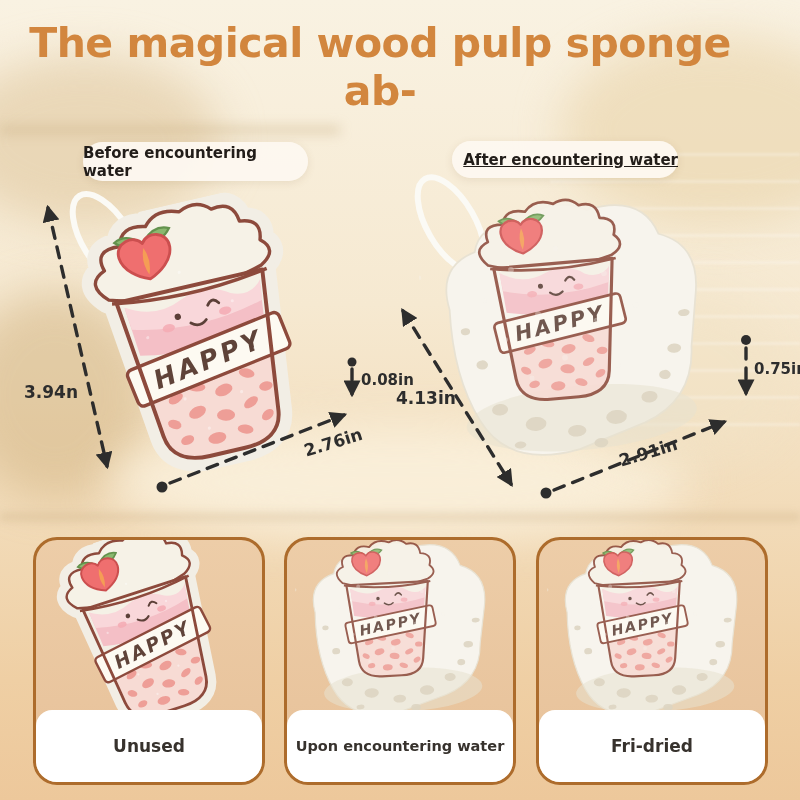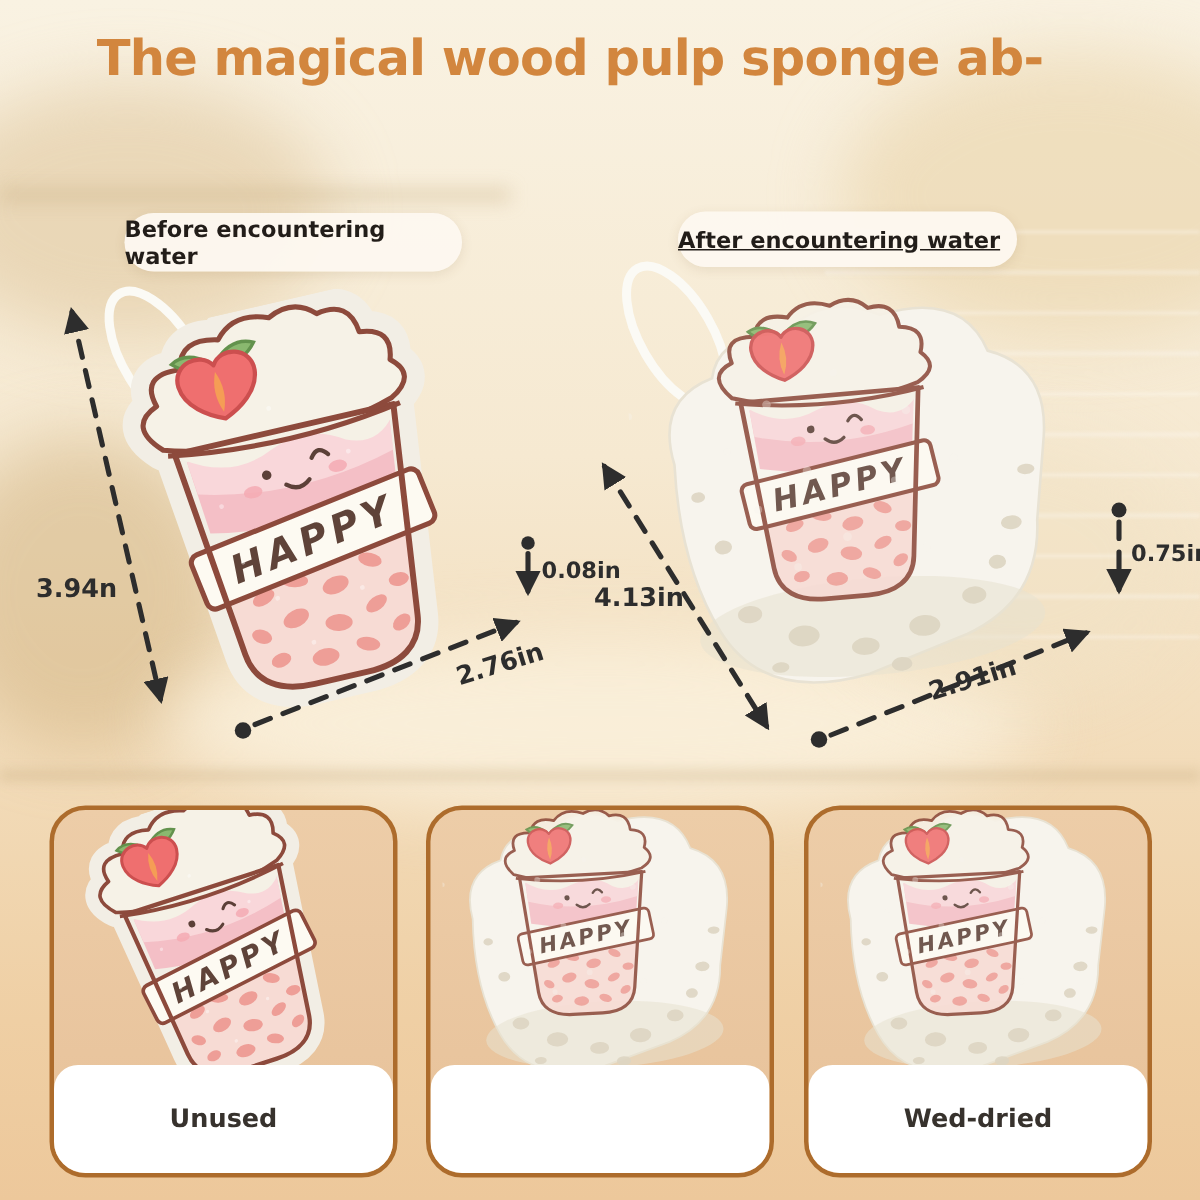--- a/index.html
+++ b/index.html
@@ -10,24 +10,24 @@
   }
   .bg-blob{position:absolute;border-radius:50%;filter:blur(22px);pointer-events:none;}
   .bg-line{position:absolute;pointer-events:none;}
   .brick-hint{
     position:absolute;right:0;top:150px;width:250px;height:300px;opacity:.45;filter:blur(1px);
     background:repeating-linear-gradient(0deg,rgba(255,255,255,0) 0 24px,rgba(255,255,255,.55) 24px 27px);
     pointer-events:none;
   }
   .title{
     position:absolute;top:20px;left:0;width:760px;text-align:center;
-    font-weight:700;font-size:33px;line-height:1.16;letter-spacing:-.5px;color:#d2863e;
+    font-weight:700;font-size:41px;line-height:1.16;letter-spacing:-.5px;color:#d2863e;
   }
   .pill{
-    position:absolute;display:flex;align-items:center;justify-content:flex-start;
+    position:absolute;display:flex;align-items:center;justify-content:flex-end;
     background:rgba(253,248,240,.95);border-radius:22px;
     font-weight:700;font-size:15px;color:#221d19;
     box-shadow:0 2px 8px rgba(120,90,50,.12);
   }
   .pill-before{left:83px;top:142px;width:225px;height:39px;}
   .pill-after{left:452px;top:141px;width:226px;height:37px;text-decoration:underline;}
   .sponge-wrap{position:absolute;}
   .rot-flat{transform:rotate(-13deg);}
   .rot-exp{transform:rotate(-5deg);}
   .cards{position:absolute;left:0;top:537px;width:800px;height:250px;}
@@ -241,27 +241,28 @@
     </div>
   </div>
 
   <div class="card card2">
     <div class="card-img">
       <svg width="206" height="198" viewBox="0 0 260 250" style="transform:rotate(-3deg);">
           <use href="#sp-exp"></use>
         </svg>
     </div>
     <div class="card-panel">
+      <div class="l1">Upon encountering water</div>
     </div>
   </div>
 
   <div class="card card3">
     <div class="card-img">
       <svg width="206" height="198" viewBox="0 0 260 250" style="transform:rotate(-3deg);">
           <use href="#sp-exp"></use>
         </svg>
     </div>
     <div class="card-panel">
-      <div class="l1">Wed-dried</div>
+      <div class="l1">Fri-dried</div>
     </div>
   </div>
 
 </div>
 
 </body></html>

